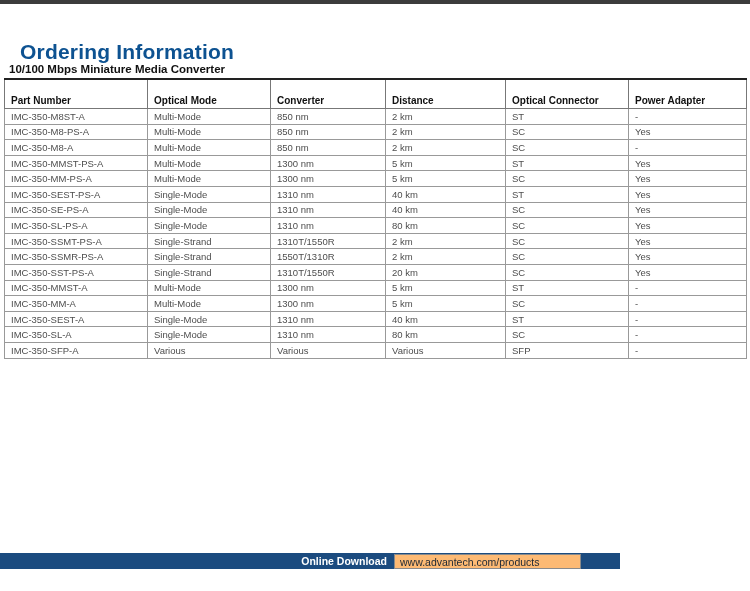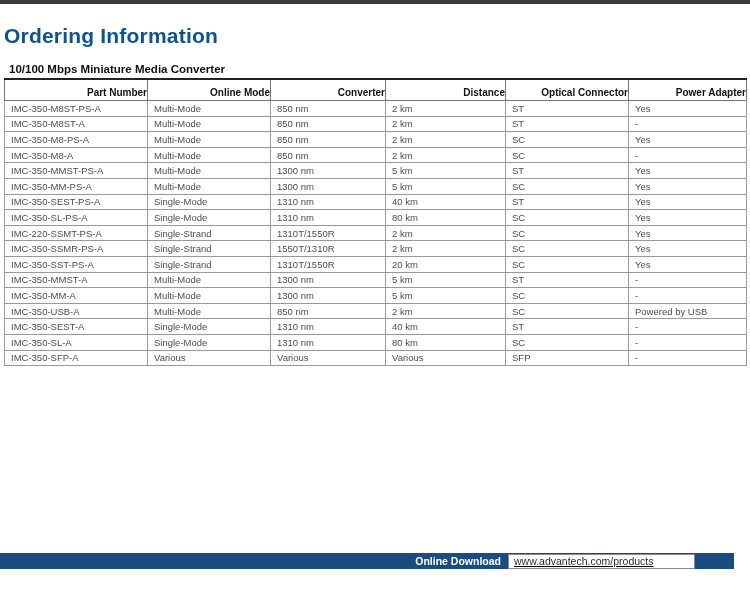--- a/index.html
+++ b/index.html
@@ -31,127 +31,118 @@
     width: 742px;
     border-collapse: collapse;
     table-layout: fixed;
     border: 1px solid #555555;
     border-top: 2px solid #222222;
   }
   .order-table th {
     height: 16px;
     font-size: 10px; font-weight: bold;
     color: #111111;
-    text-align: right;
-    padding: 4px 0 0 6px;
+    text-align: left;
+    padding: 12px 0 0 6px;
     border: 1px solid #777777;
     white-space: nowrap; overflow: hidden;
   }
   .order-table td {
     height: 14.6px;
     font-size: 9.5px;
     color: #4d4d4d;
     text-align: left;
     padding: 0 0 0 6px;
     border: 1px solid #999999;
     white-space: nowrap; overflow: hidden;
   }
   .footer-bar {
     position: absolute; left: 0; top: 553px;
-    width: 734px; height: 16px;
+    width: 620px; height: 16px;
     background: #1b4b7f;
     display: flex;
     align-items: center;
     justify-content: flex-end;
     padding-right: 39px;
     box-sizing: border-box;
   }
   .footer-label {
     color: #ffffff;
     font-size: 10.5px;
     font-weight: bold;
     margin-right: 7px;
     white-space: nowrap;
   }
   .url-box {
-    background: #ffffff;
+    background: #fdba74;
     border: 1px solid #8a8a8a;
     width: 180px;
     height: 13px;
     display: flex;
-    align-items: flex-start;
+    align-items: flex-end;
     padding-left: 5px;
     box-sizing: content-box;
-    text-decoration: underline;
   }
   .url-text {
     color: #1d2733;
     font-size: 10.5px;
     white-space: nowrap;
   }
 </style>
 </head>
 <body>
 
 <div class="top-bar"></div>
 
-<h1 class="page-title" style="margin:0;text-align:right;">Ordering Information</h1>
+<h1 class="page-title" style="margin:16px;text-align:right;">Ordering Information</h1>
 
 <h2 class="page-subtitle" style="margin:5px;">10/100 Mbps Miniature Media Converter</h2>
 
 <table class="order-table">
   <colgroup>
     <col style="width:143px">
     <col style="width:123px">
     <col style="width:115px">
     <col style="width:120px">
     <col style="width:123px">
     <col style="width:118px">
   </colgroup>
   <thead>
     <tr>
         <th>Part Number</th>
-        <th>Online Mode</th>
+        <th>Optical Mode</th>
         <th>Converter</th>
         <th>Distance</th>
         <th>Optical Connector</th>
         <th>Power Adapter</th>
       </tr>
   </thead>
   <tbody>
       <tr>
-        <td>IMC-350-M8ST-PS-A</td>
+        <td>IMC-350-M8ST-A</td>
         <td>Multi-Mode</td>
         <td>850 nm</td>
         <td>2 km</td>
         <td>ST</td>
-        <td>Yes</td>
-      </tr>
-      <tr>
-        <td>IMC-350-M8ST-A</td>
+        <td>-</td>
+      </tr>
+      <tr>
+        <td>IMC-350-M8-PS-A</td>
         <td>Multi-Mode</td>
         <td>850 nm</td>
         <td>2 km</td>
-        <td>ST</td>
-        <td>-</td>
-      </tr>
-      <tr>
-        <td>IMC-350-M8-PS-A</td>
+        <td>SC</td>
+        <td>Yes</td>
+      </tr>
+      <tr>
+        <td>IMC-350-M8-A</td>
         <td>Multi-Mode</td>
         <td>850 nm</td>
         <td>2 km</td>
         <td>SC</td>
-        <td>Yes</td>
-      </tr>
-      <tr>
-        <td>IMC-350-M8-A</td>
-        <td>Multi-Mode</td>
-        <td>850 nm</td>
-        <td>2 km</td>
-        <td>SC</td>
         <td>-</td>
       </tr>
       <tr>
         <td>IMC-350-MMST-PS-A</td>
         <td>Multi-Mode</td>
         <td>1300 nm</td>
         <td>5 km</td>
         <td>ST</td>
         <td>Yes</td>
       </tr>
@@ -165,29 +156,37 @@
       </tr>
       <tr>
         <td>IMC-350-SEST-PS-A</td>
         <td>Single-Mode</td>
         <td>1310 nm</td>
         <td>40 km</td>
         <td>ST</td>
         <td>Yes</td>
       </tr>
       <tr>
+        <td>IMC-350-SE-PS-A</td>
+        <td>Single-Mode</td>
+        <td>1310 nm</td>
+        <td>40 km</td>
+        <td>SC</td>
+        <td>Yes</td>
+      </tr>
+      <tr>
         <td>IMC-350-SL-PS-A</td>
         <td>Single-Mode</td>
         <td>1310 nm</td>
         <td>80 km</td>
         <td>SC</td>
         <td>Yes</td>
       </tr>
       <tr>
-        <td>IMC-220-SSMT-PS-A</td>
+        <td>IMC-350-SSMT-PS-A</td>
         <td>Single-Strand</td>
         <td>1310T/1550R</td>
         <td>2 km</td>
         <td>SC</td>
         <td>Yes</td>
       </tr>
       <tr>
         <td>IMC-350-SSMR-PS-A</td>
         <td>Single-Strand</td>
         <td>1550T/1310R</td>
@@ -211,28 +210,20 @@
         <td>ST</td>
         <td>-</td>
       </tr>
       <tr>
         <td>IMC-350-MM-A</td>
         <td>Multi-Mode</td>
         <td>1300 nm</td>
         <td>5 km</td>
         <td>SC</td>
         <td>-</td>
-      </tr>
-      <tr>
-        <td>IMC-350-USB-A</td>
-        <td>Multi-Mode</td>
-        <td>850 nm</td>
-        <td>2 km</td>
-        <td>SC</td>
-        <td>Powered by USB</td>
       </tr>
       <tr>
         <td>IMC-350-SEST-A</td>
         <td>Single-Mode</td>
         <td>1310 nm</td>
         <td>40 km</td>
         <td>ST</td>
         <td>-</td>
       </tr>
       <tr>

